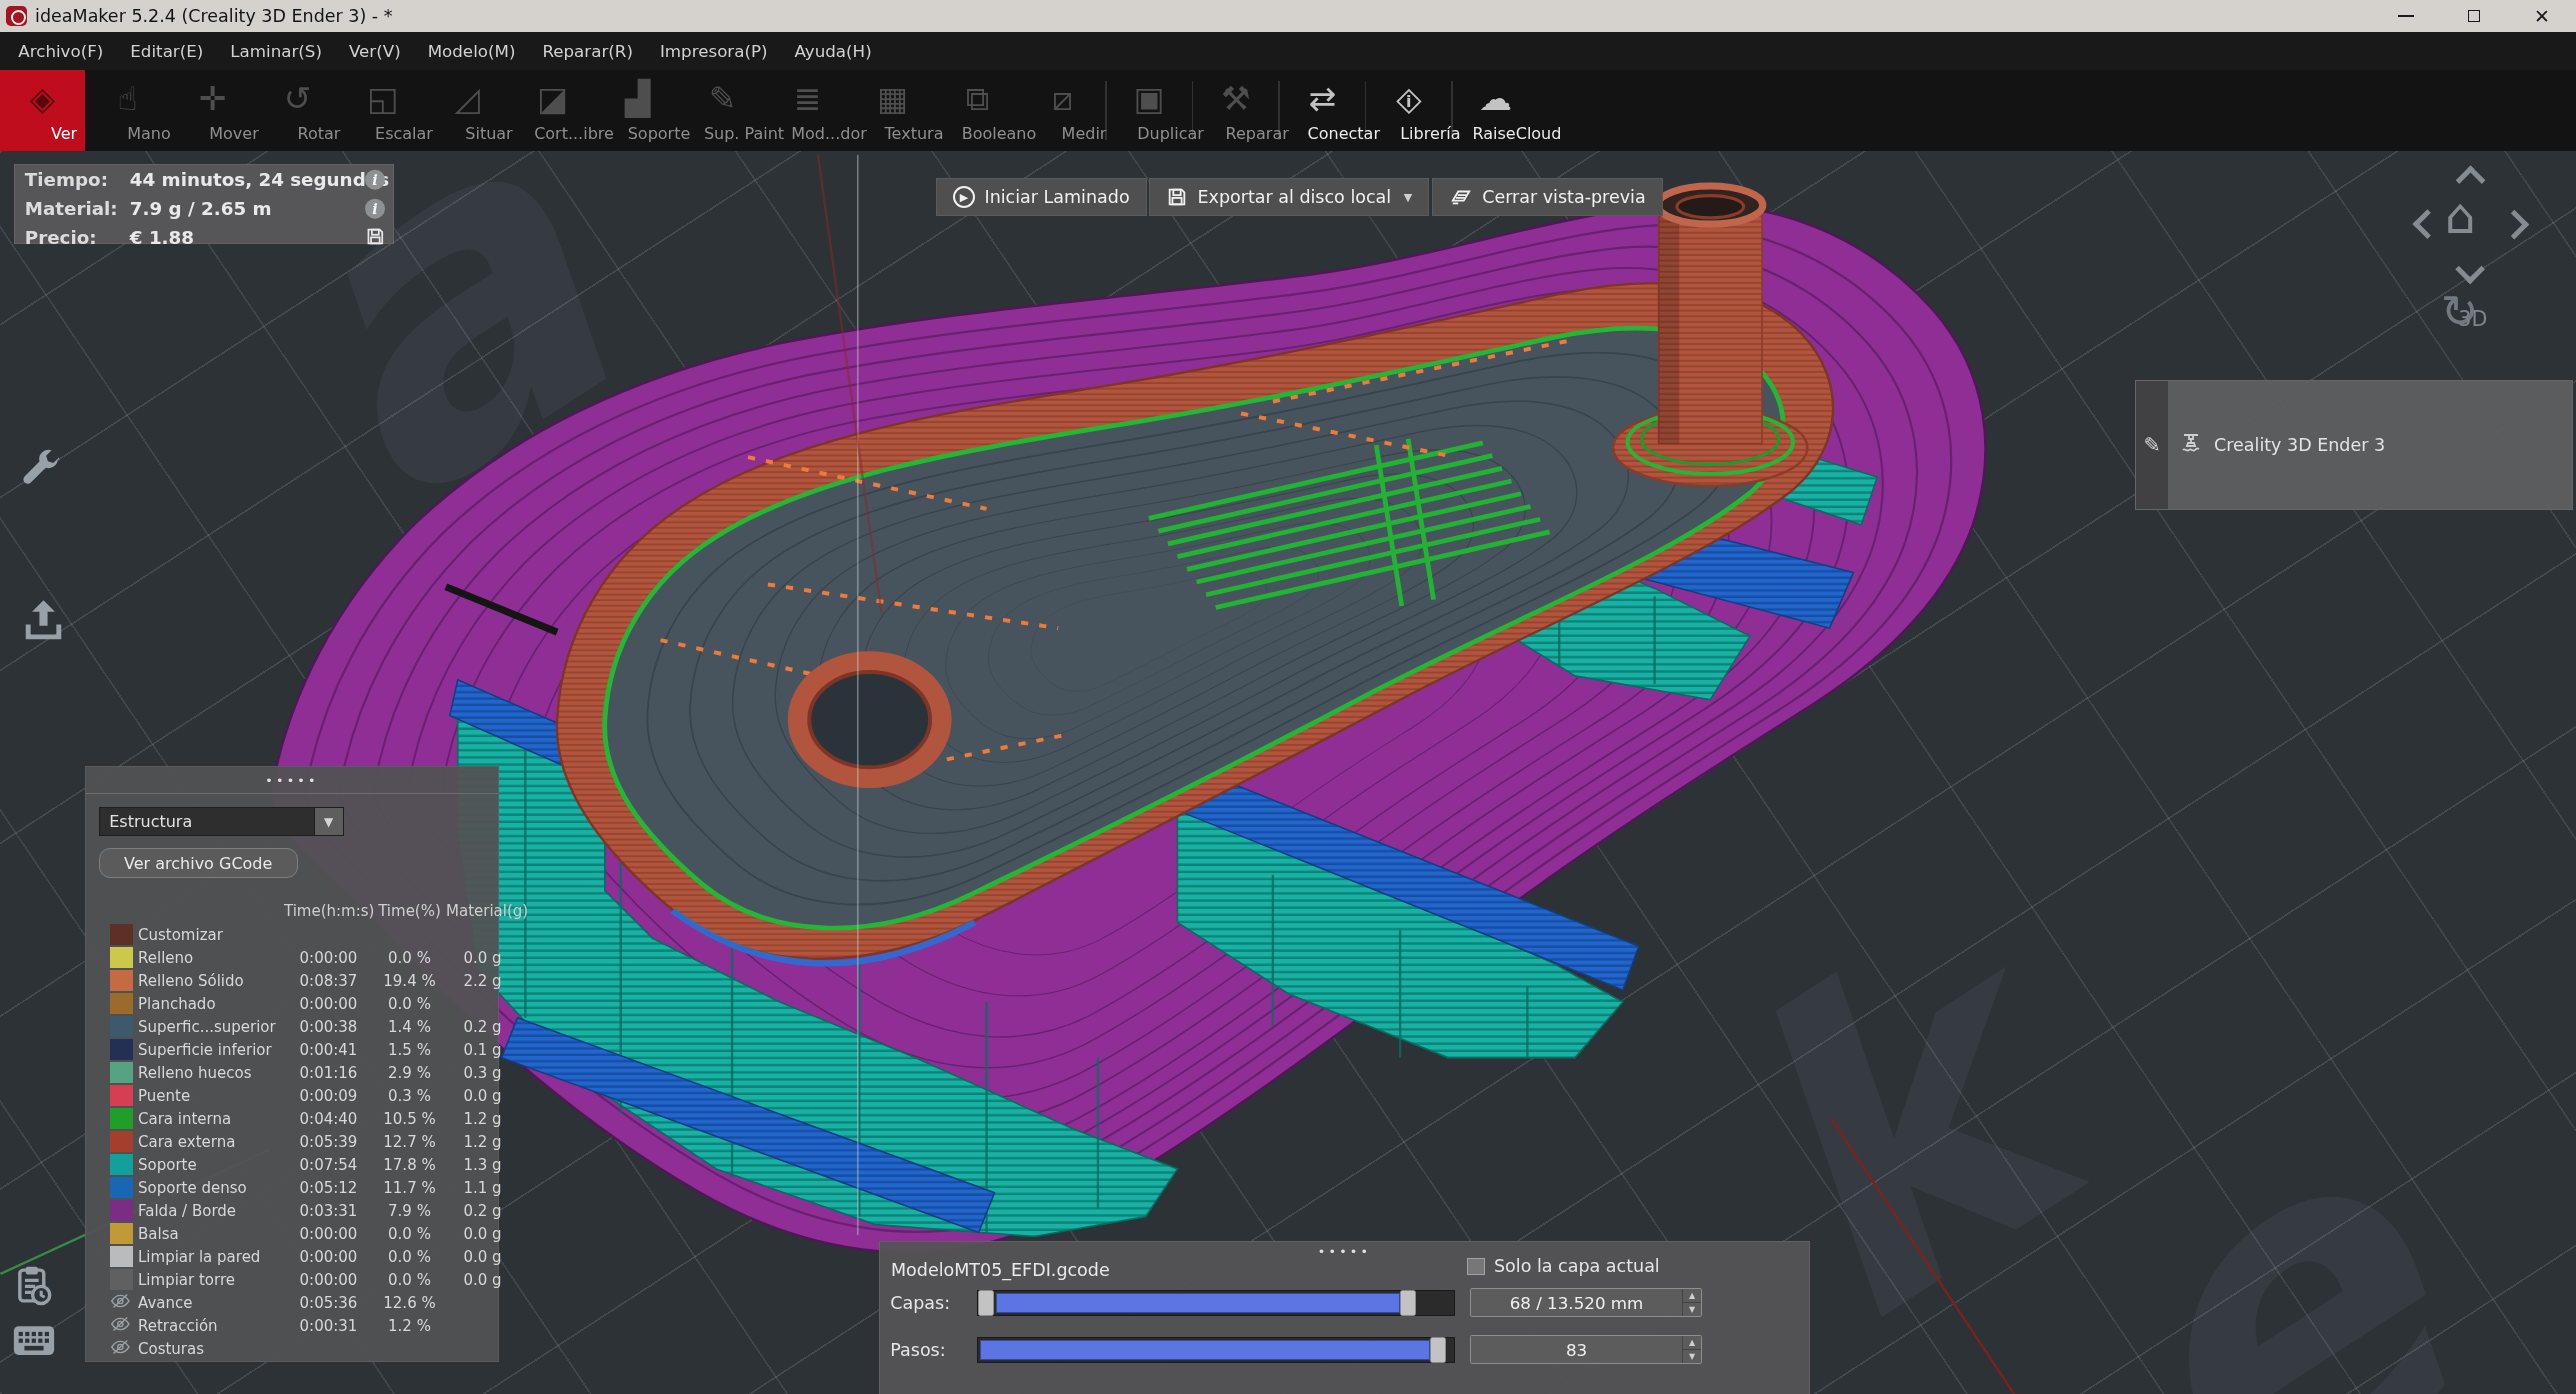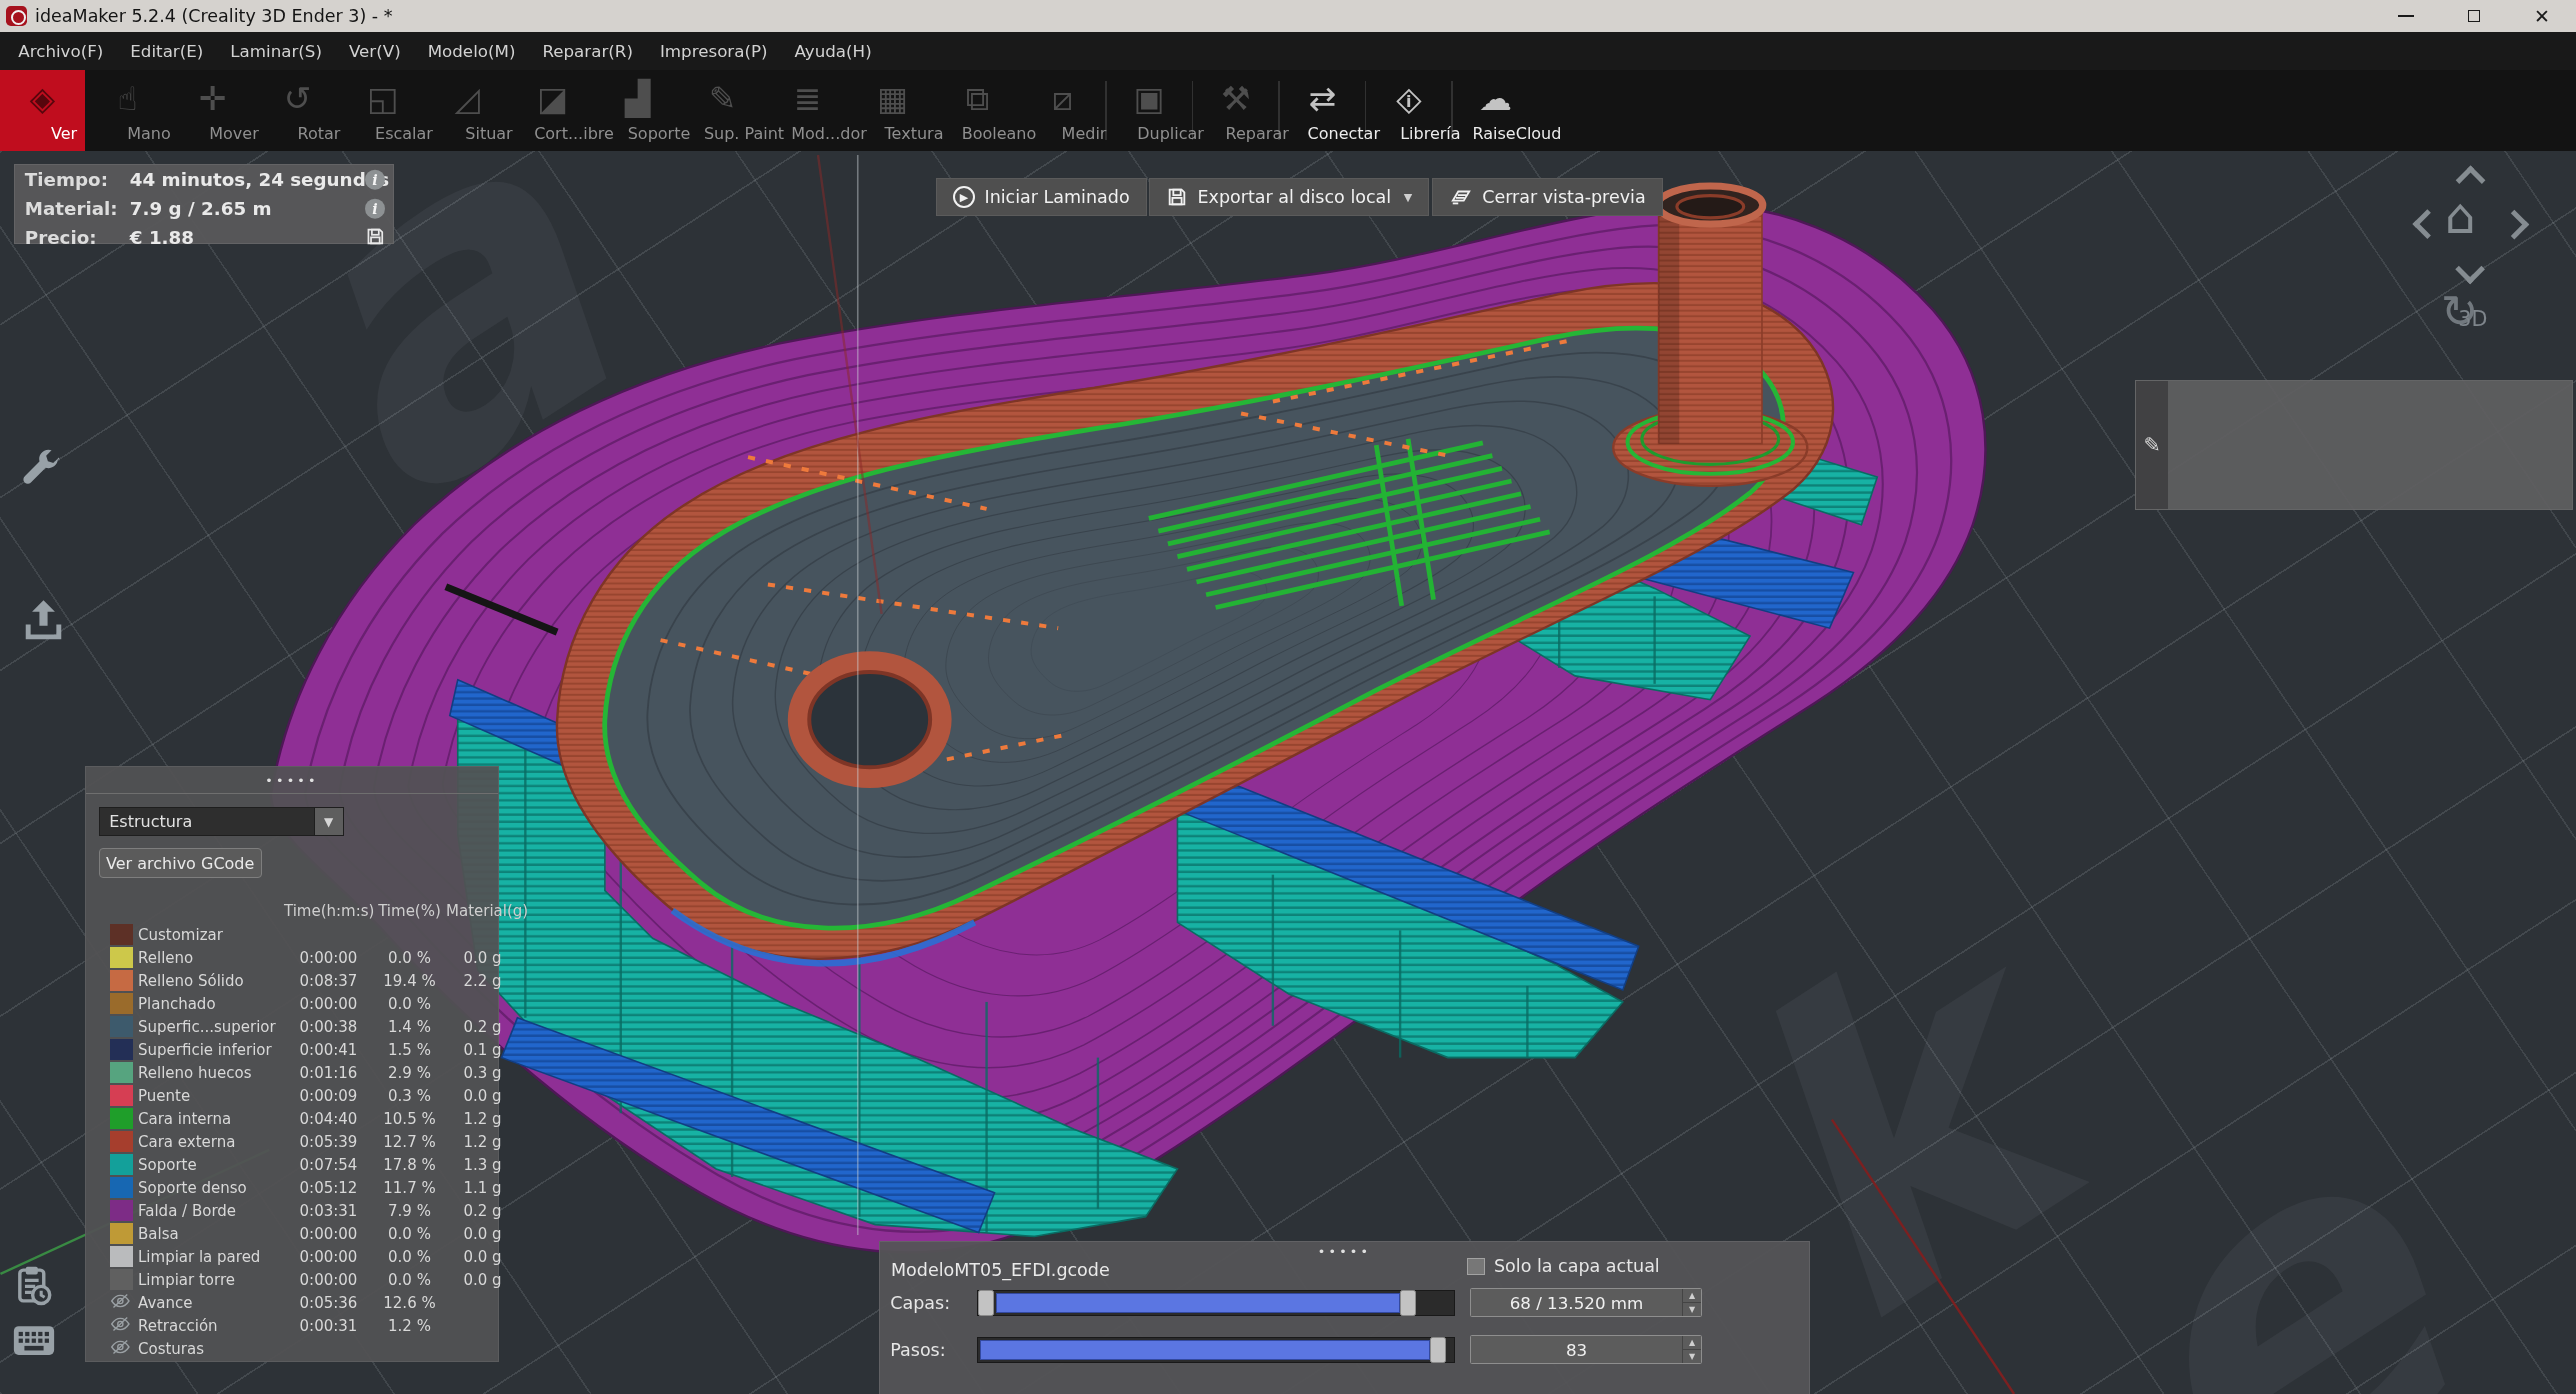--- a/index.html
+++ b/index.html
@@ -97,22 +97,22 @@
   
   .legend { position:absolute; left:85px; top:615px; width:414px; height:596px;
     background:rgba(82,82,84,0.94); border:0.8px solid rgba(255,255,255,0.07); }
   .lg-handle { position:absolute; left:0; top:0; width:100%; height:27px; border-bottom:0.8px solid #6f6f6f;
     display:flex; align-items:center; justify-content:center; color:#e0e0e0; font-size:12.7px; letter-spacing:3.2px; }
   .lg-dropdown { position:absolute; left:12.7px; top:40px; width:245px; height:29px; background:#2e2e2e;
     border:0.8px solid #1e1e1e; display:flex; align-items:center; }
   .lg-dd-text { flex:1; padding-left:9.5px; font-size:16px; color:#e2e2e2; }
   .lg-dd-btn { width:29px; height:100%; background:#5e5e5e; border-left:0.8px solid #1e1e1e;
     display:flex; align-items:center; justify-content:center; color:#d6d6d6; font-size:12px; }
-  .lg-gcode { position:absolute; left:12.7px; top:81px; width:163px; height:30px; background:#5b5b5b;
-    border:0.8px solid #7e7e7e; border-radius:4px; color:#e9e9e9; font-size:16px;
+  .lg-gcode { position:absolute; left:12.7px; top:81px; width:199px; height:30px; background:#5b5b5b;
+    border:0.8px solid #7e7e7e; border-radius:11px; color:#e9e9e9; font-size:16px;
     display:flex; align-items:center; justify-content:center; }
   .lg-grid { display:grid; grid-template-columns:24px 142px 89px 65px 73px; column-gap:4px; padding-left:24px; align-items:center; }
   .lg-header { position:absolute; left:0; top:134px; width:100%; height:20.7px; color:#cfcfcf; font-size:15px; }
   .lg-header span { text-align:center; }
   .lg-table { position:absolute; left:0; top:156px; width:100%; }
   .lg-row { height:23px; font-size:15px; color:#d8d8d8; }
   .lg-row .sw { width:23px; height:20.7px; }
   .lg-row .nm { white-space:nowrap; overflow:hidden; }
   .lg-row .tc, .lg-row .pc, .lg-row .mc { text-align:center; }
 
@@ -439,20 +439,28 @@
       <span class="arc">↻</span>
       <span class="lbl">3D</span>
     </div>
   </div>
 
   <div class="printer-panel">
     <div class="pp-strip">
       <span class="pp-pencil">✎</span>
     </div>
     <div class="pp-rows">
+        <div class="pp-row">
+          <span><svg width="24" height="24" viewBox="0 0 24 24" fill="none" stroke="#cdd0d2" stroke-width="1.8">
+              <path d="M5 3h14M10 3v4h4V3M12 7v4"></path>
+              <path d="M9 11h6l1 3H8z"></path>
+              <path d="M4 18c2-2.5 4 2.5 6 0s4 2.5 6 0 3-1.5 4-1"></path>
+            </svg></span>
+          <span class="pp-label">Creality 3D Ender 3</span>
+        </div>
       </div>
   </div>
 
   <div class="legend">
     <div class="lg-handle">•••••</div>
     <div class="lg-dropdown">
       <span class="lg-dd-text">Estructura</span>
       <span class="lg-dd-btn">▼</span>
     </div>
     <div class="lg-gcode">Ver archivo GCode</div>

